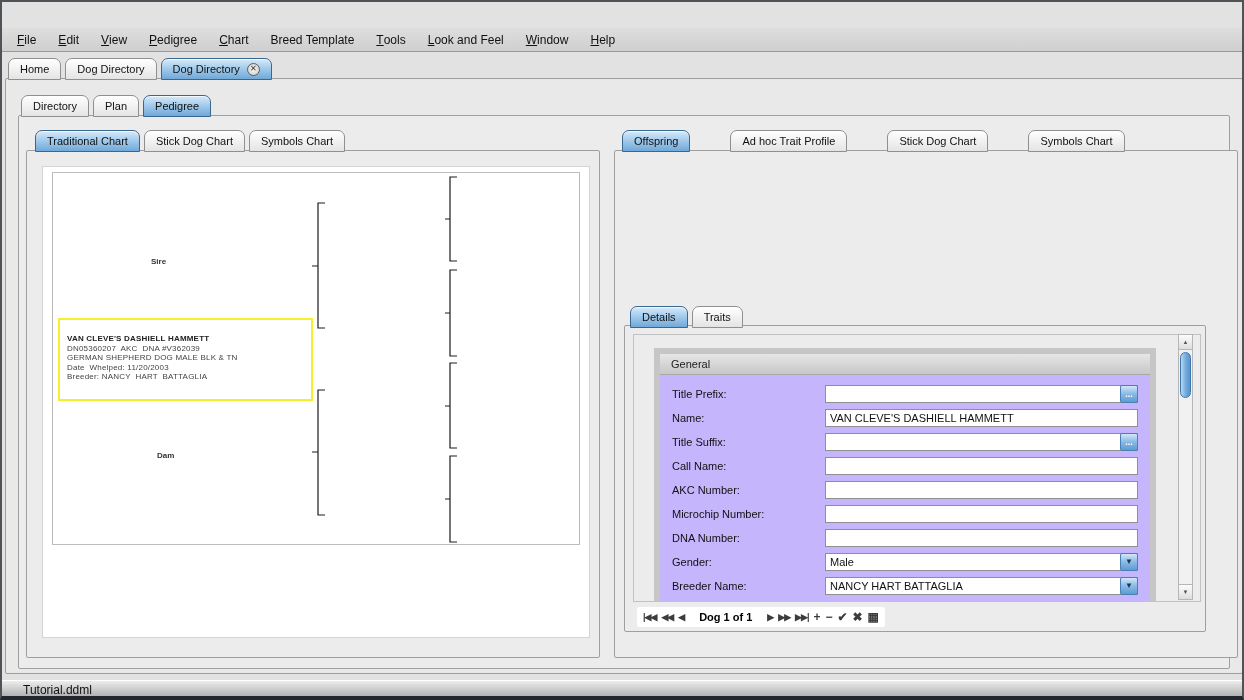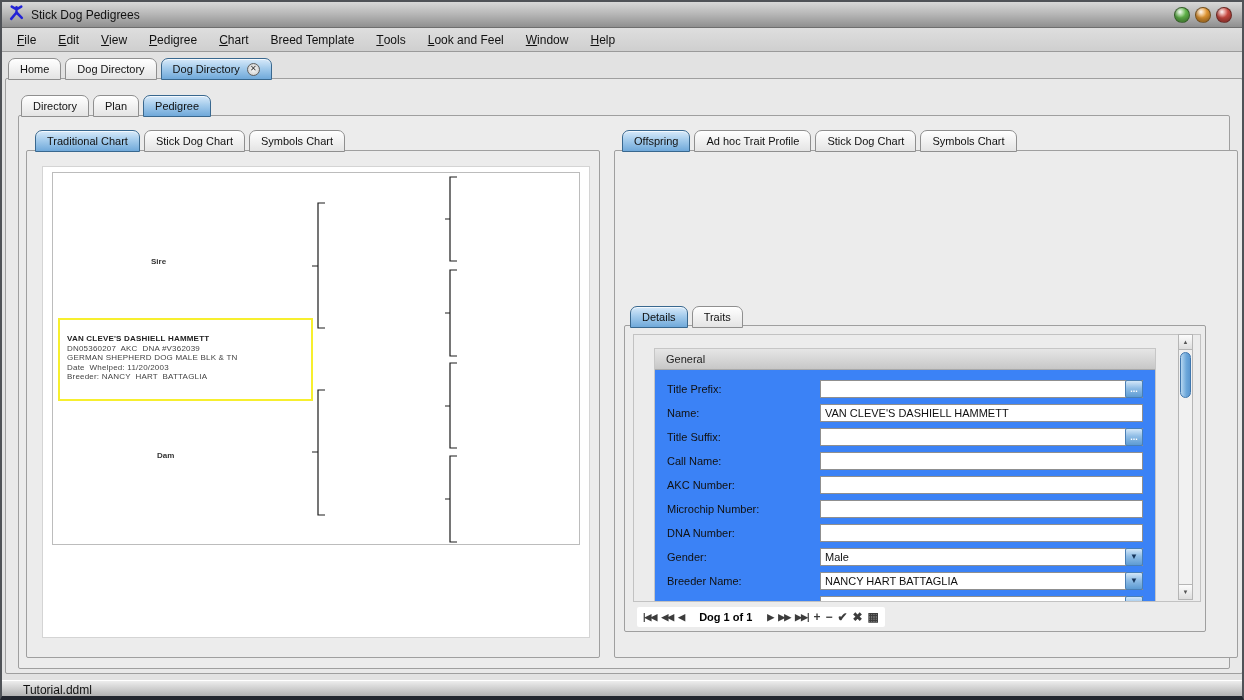--- a/index.html
+++ b/index.html
@@ -55,21 +55,21 @@
   .splitter .dot{position:absolute;left:4px;top:234px;width:6px;height:6px;border-radius:50%;
     background:#cfcfcf;border:1px solid #9a9a9a;box-sizing:border-box;}
 
   
   .flabel{font-size:11px;color:#111;}
   .field{background:#fff;border:1px solid #8f8f8f;box-sizing:border-box;font-size:11px;color:#111;
     line-height:17px;padding:0 4px;white-space:nowrap;overflow:hidden;}
   .seldog-label{left:622px;top:162px;}
   .seldog-field{left:690px;top:158px;width:514px;height:21px;line-height:19px;}
 
-  .groupbox{border:1px solid #14b8a6;background:#3b82f6;box-sizing:border-box;}
+  .groupbox{border:6px solid #14b8a6;background:#c4b5fd;box-sizing:border-box;}
   .group-header{height:20px;background:linear-gradient(#e6e6e6,#c7c7c7);border-bottom:1px solid #a8a8a8;
     font-size:11px;color:#222;line-height:20px;padding-left:11px;}
   .parentage{left:622px;top:185px;width:582px;height:108px;}
   .p-label{position:absolute;left:12px;width:30px;}
   .p-field{position:absolute;left:41px;width:492px;height:20px;line-height:18px;}
   .mini-btn{position:absolute;height:20px;width:17px;border:1px solid #4a7fb5;box-sizing:border-box;border-radius:2px;
     background:linear-gradient(#d3e7f8,#8fbde6 45%,#5d9bd3);color:#fff;font-size:9px;font-weight:bold;
     display:flex;align-items:center;justify-content:center;line-height:1;}
   .navbar{display:inline-flex;align-items:center;gap:5px;height:20px;background:#fff;border-radius:2px;
     padding:0 6px;position:absolute;}
@@ -101,33 +101,20 @@
 
   
   .statusbar{left:0;top:678px;right:0;height:19px;background:linear-gradient(#ededed,#a6a6a6);
     border-top:1px solid #fff;font-size:12px;color:#111;line-height:18px;padding-left:21px;box-sizing:border-box;}
 </style>
 </head>
 <body>
 
 <div class="window">
 
-  <div class="abs titlebar">
-    <span class="app-icon">
-      <svg width="17" height="17" viewBox="0 0 16 16">
-          <path d="M3 14 L8 8 M8 8 L13 13 M8 9 L8 3 M8 5 L3.5 2.5 M8 5 L12.5 2.5" stroke="#2323d6" stroke-width="2.4" fill="none" stroke-linecap="round"></path>
-        </svg>
-    </span>
-    <span class="title-text">Stick Dog Pedigrees</span>
-    <div class="win-controls" id="win-controls">
-        <span class="win-btn" style="--c: #63b94b;"></span>
-        <span class="win-btn" style="--c: #e79a33;"></span>
-        <span class="win-btn" style="--c: #cf4a42;"></span>
-      </div>
-  </div>
 
   <div class="abs menubar" id="menubar">
       <div class="menu-item"><u>F</u>ile</div>
       <div class="menu-item"><u>E</u>dit</div>
       <div class="menu-item"><u>V</u>iew</div>
       <div class="menu-item"><u>P</u>edigree</div>
       <div class="menu-item"><u>C</u>hart</div>
       <div class="menu-item">Breed Template</div>
       <div class="menu-item"><u>T</u>ools</div>
       <div class="menu-item"><u>L</u>ook and Feel</div>
@@ -196,21 +183,21 @@
       <div class="subject-line">GERMAN SHEPHERD DOG MALE BLK &amp; TN</div>
       <div class="subject-line">Date  Whelped: 11/20/2003</div>
       <div class="subject-line">Breeder: NANCY  HART  BATTAGLIA</div>
     </div>
   </div>
 
   <div class="abs splitter">
       <div class="dot"></div>
     </div>
 
-  <div class="abs tab-row" id="right-tabs" style="left:620px;top:128px;">
+  <div class="abs tab-row" id="right-tabs" style="left:620px;top:128px;gap:36px;">
       <div class="tab selected">
         <span class="tab-label">Offspring</span>
       </div>
       <div class="tab">
         <span class="tab-label">Ad hoc Trait Profile</span>
       </div>
       <div class="tab">
         <span class="tab-label">Stick Dog Chart</span>
       </div>
       <div class="tab">

